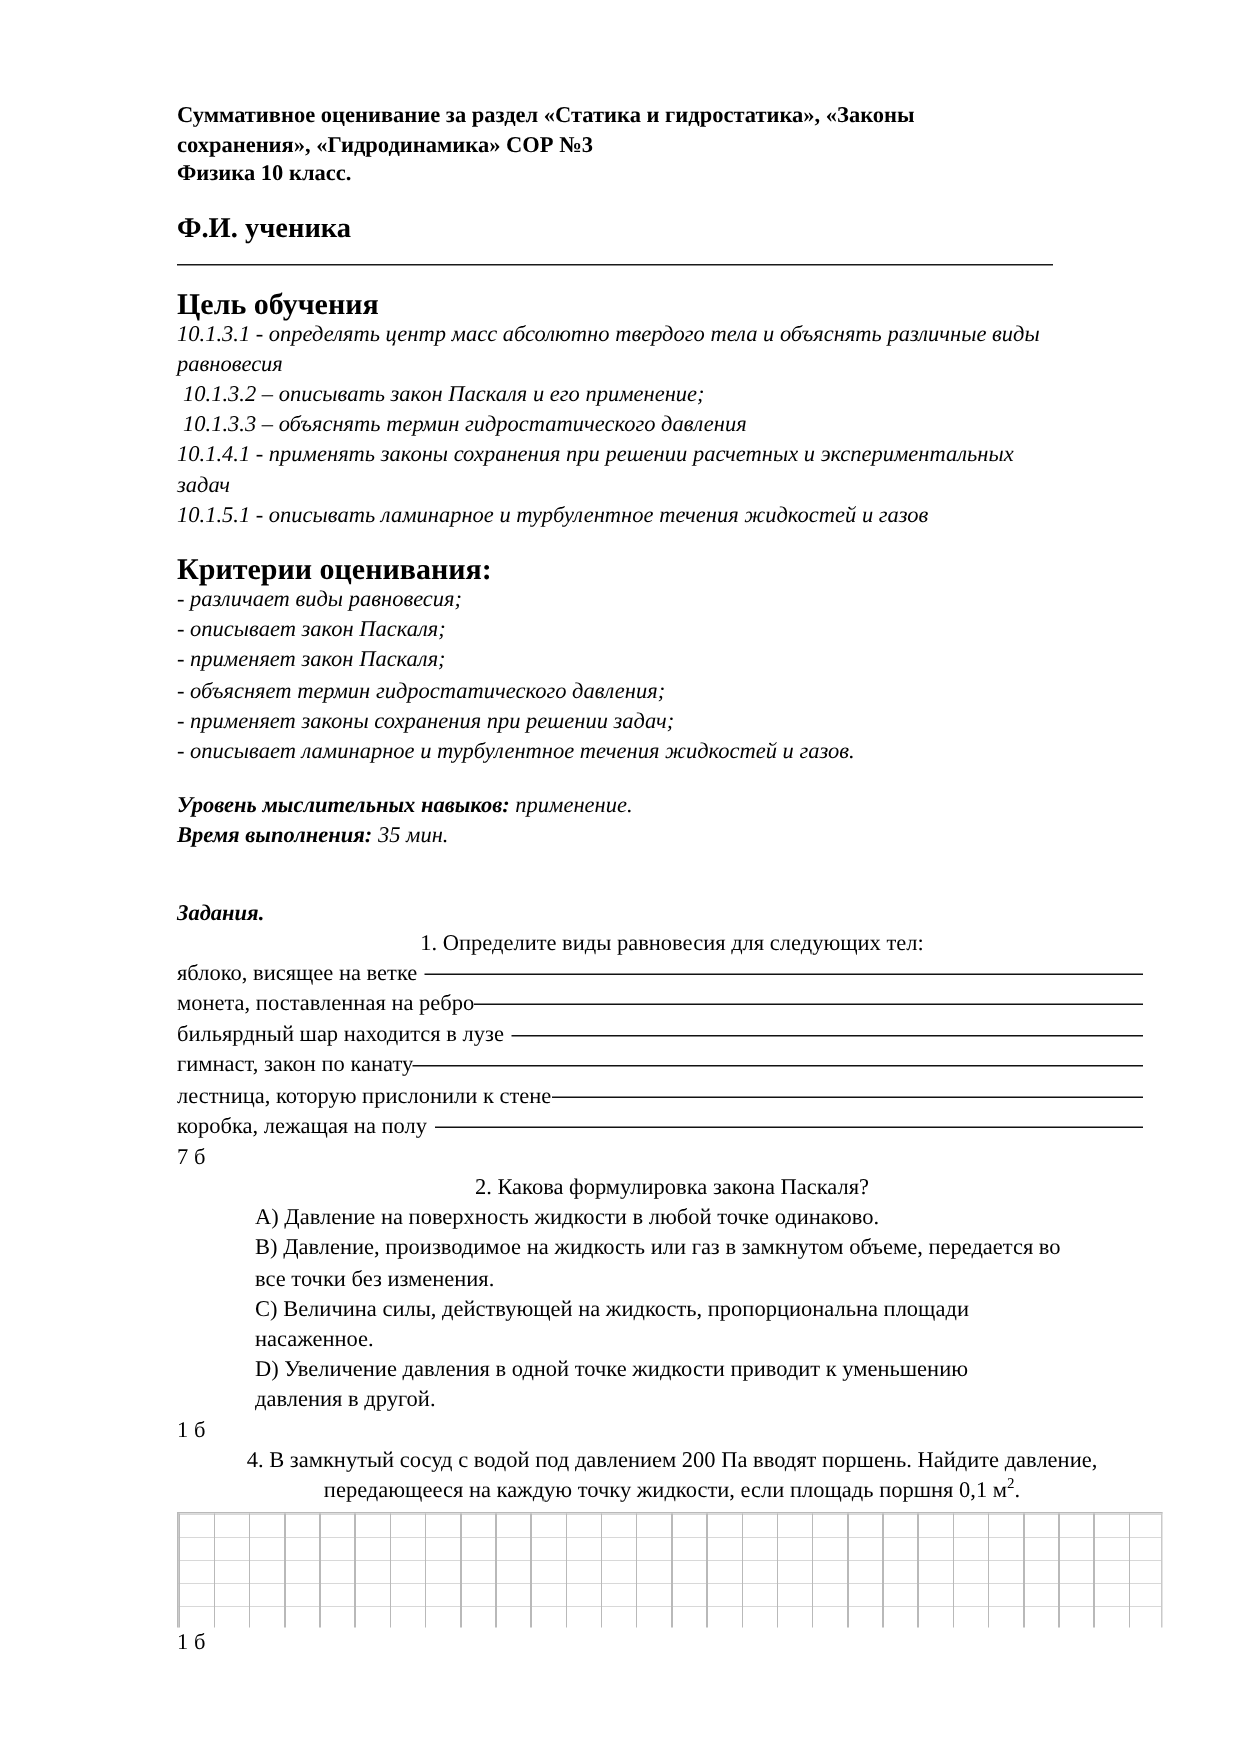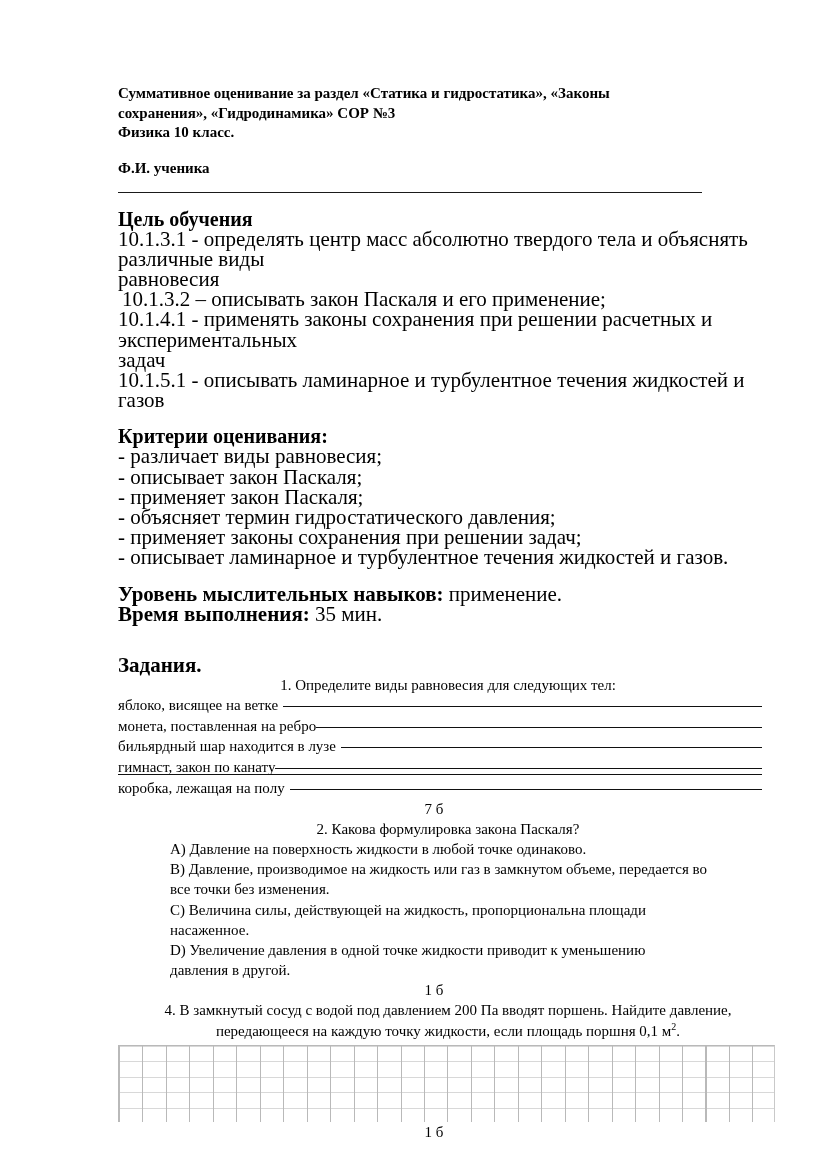--- a/index.html
+++ b/index.html
@@ -12,49 +12,50 @@
     width: 827px;
     height: 1170px;
     font-family: "Liberation Serif", "DejaVu Serif", serif;
     color: #000000;
     position: relative;
     overflow: hidden;
   }
   .page {
     position: absolute;
     left: 118px;
-    top: 84px;
+    top: 68px;
     width: 660px;
   }
   .hdr {
     font-weight: bold;
     font-size: 15px;
     line-height: 19.5px;
   }
   .hdr-line { display: block; }
   .spacer-16 { height: 16px; }
   .fio {
     font-weight: bold;
-    font-size: 15px;
+    font-size: 19px;
     line-height: 19px;
   }
   .name-rule {
     margin-top: 14px;
     width: 584px;
     border-bottom: 1.6px solid #1a1a1a;
     height: 0;
   }
   .sec-title {
     font-weight: bold;
     font-size: 20px;
     line-height: 20px;
   }
   .body-txt {
-    font-size: 21px;
-    line-height: 20.2px;
+    font-size: 15px;
+    line-height: 20.2px;
+    font-style: italic;
   }
   .body-txt.indent1 { padding-left: 4px; }
   .lbl-bold { font-weight: bold; margin-top: 31px; }
 
   
   .blank-row {
     font-size: 15px;
     line-height: 20.5px;
     display: flex;
     align-items: baseline;
@@ -69,21 +70,21 @@
     position: relative;
     top: -3px;
     height: 0;
   }
   .blank-row.tight .bl-gap { width: 0px; }
 
   .score {
     font-size: 15px;
     line-height: 20px;
     width: 644px;
-    text-align: center;
+    text-align: left;
     padding-right: 12px;
     box-sizing: border-box;
   }
   .q-text {
     font-size: 15px;
     line-height: 20.2px;
     text-align: center;
   }
   .opt {
     font-size: 15px;
@@ -128,20 +129,21 @@
 
   <div class="fio">Ф.И. ученика</div>
   <div class="name-rule"></div>
 
   <div class="spacer-16"></div>
 
   <div class="sec-title">Цель обучения</div>
   <div class="body-txt">10.1.3.1 - определять центр масс абсолютно твердого тела и объяснять различные виды</div>
   <div class="body-txt">равновесия</div>
   <div class="body-txt indent1">10.1.3.2 – описывать закон Паскаля и его применение;</div>
+  <div class="body-txt indent1">10.1.3.3 – объяснять термин гидростатического давления</div>
   <div class="body-txt">10.1.4.1 - применять законы сохранения при решении расчетных и экспериментальных</div>
   <div class="body-txt">задач</div>
   <div class="body-txt">10.1.5.1 - описывать ламинарное и турбулентное течения жидкостей и газов</div>
 
   <div class="spacer-16"></div>
 
   <div class="sec-title">Критерии оценивания:</div>
   <div class="body-txt">- различает виды равновесия;</div>
   <div class="body-txt">- описывает закон Паскаля;</div>
   <div class="body-txt">- применяет закон Паскаля;</div>
@@ -175,20 +177,21 @@
     <span class="bl-txt">бильярдный шар находится в лузе</span>
     <span class="bl-gap"></span>
     <span class="bl-rule"></span>
   </div>
   <div class="blank-row tight">
     <span class="bl-txt">гимнаст, закон по канату</span>
     <span class="bl-gap"></span>
     <span class="bl-rule"></span>
   </div>
   <div class="blank-row tight">
+    <span class="bl-txt">лестница, которую прислонили к стене</span>
     <span class="bl-gap"></span>
     <span class="bl-rule"></span>
   </div>
   <div class="blank-row">
     <span class="bl-txt">коробка, лежащая на полу</span>
     <span class="bl-gap"></span>
     <span class="bl-rule"></span>
   </div>
 
   <div class="score">7 б</div>

